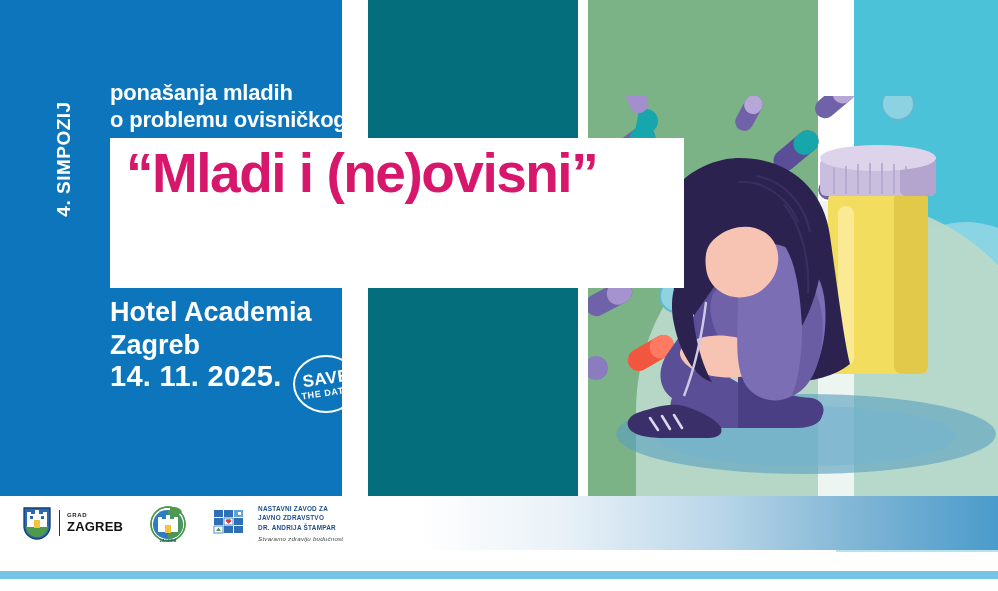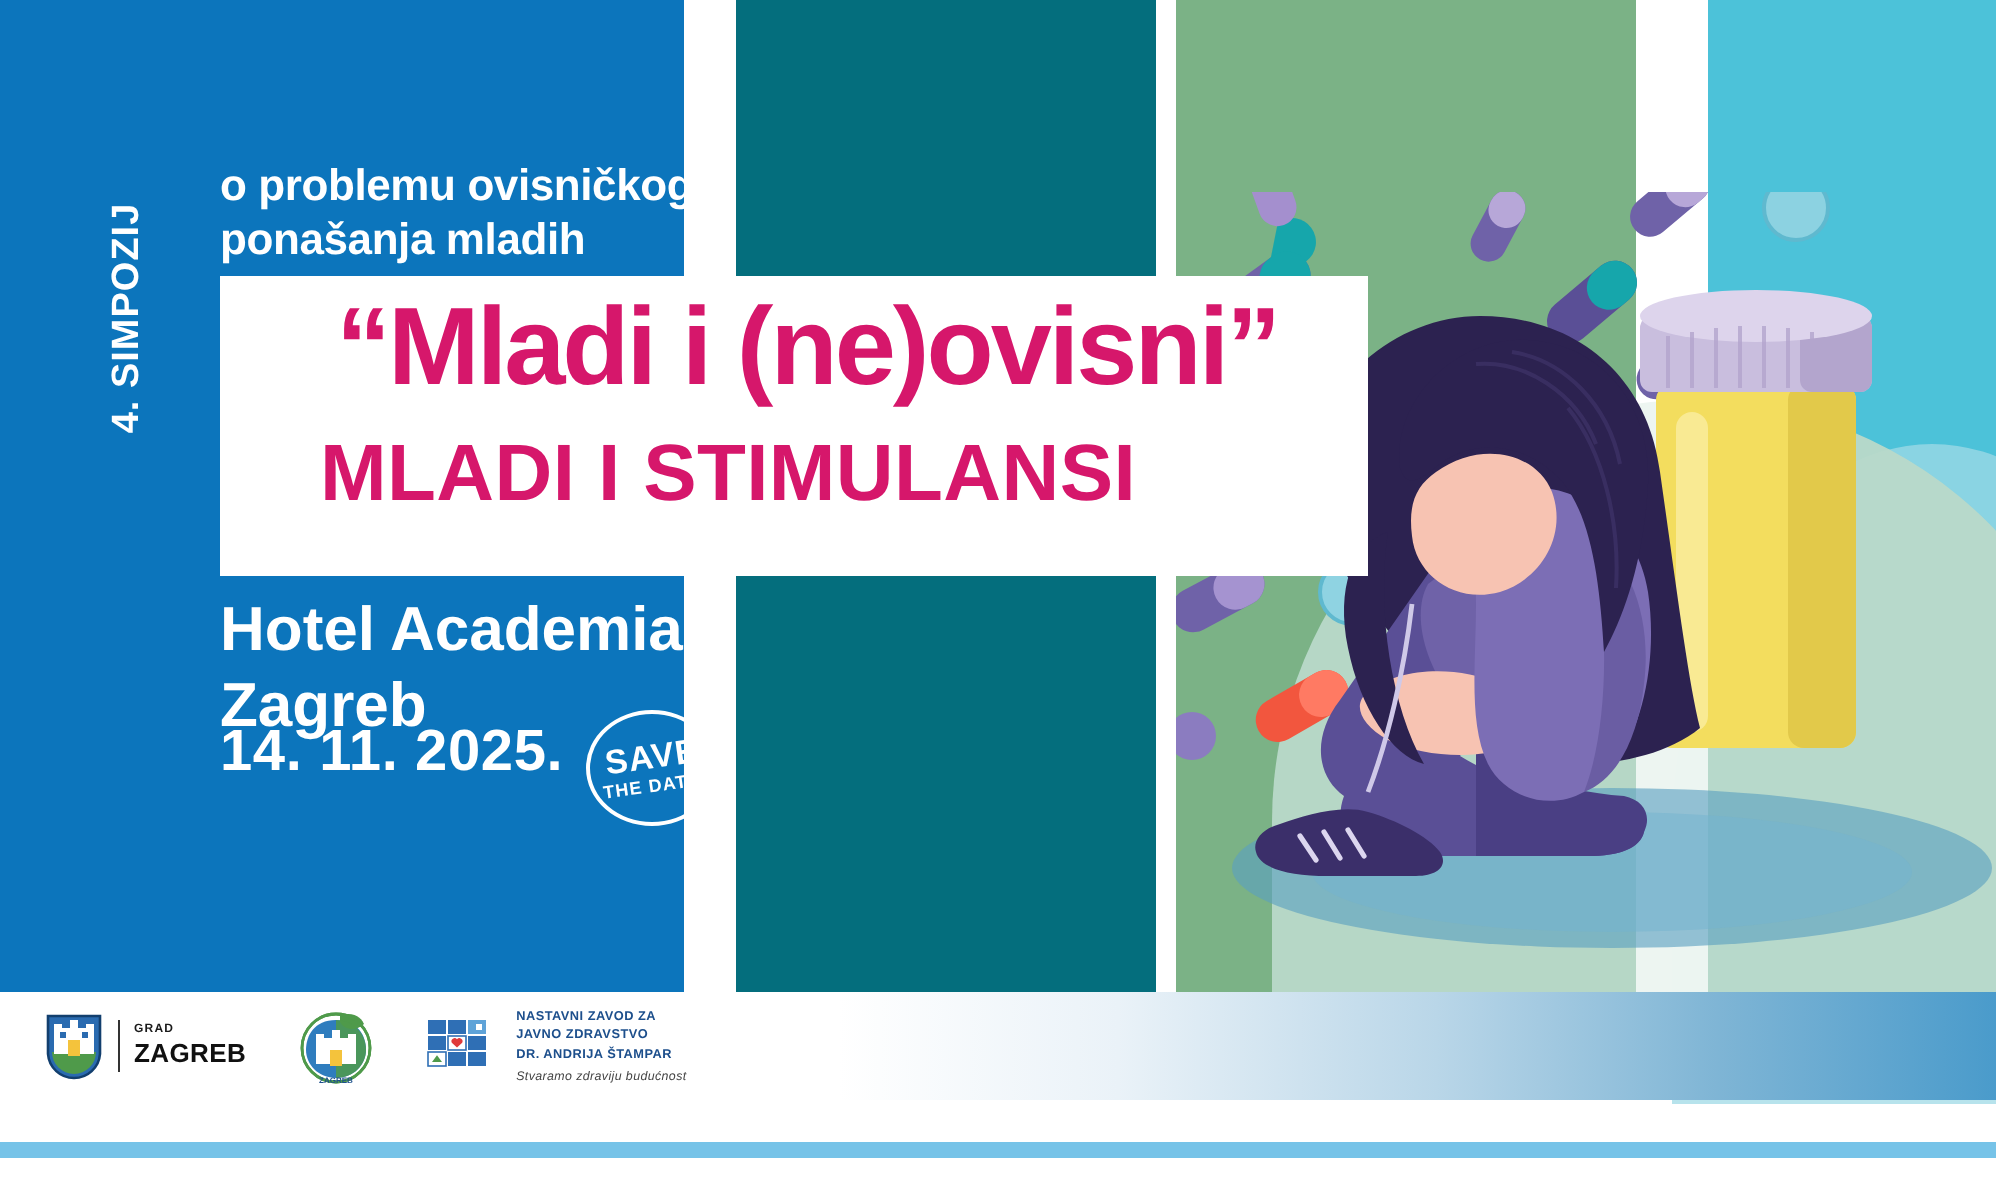--- a/index.html
+++ b/index.html
@@ -67,33 +67,32 @@
   .title-card {
     position:absolute; left:110px; top:138px;
     width:574px; height:150px;
     background:#ffffff;
   }
   .title-main {
     position:absolute; left:16px; top:8px;
     color:#d6176b; font-weight:bold;
     font-size:55px; line-height:1; letter-spacing:-1.5px;
     white-space:nowrap;
-    margin-left:42px;
   }
   .title-sub {
     position:absolute; left:50px; top:79px;
     color:#d6176b; font-weight:bold;
     font-size:40px; line-height:1; letter-spacing:.2px;
     white-space:nowrap;
   }
 
   
   .venue {
     position:absolute; left:110px; top:296px; width:340px;
-    color:#ffffff; font-size:31px; font-weight:bold; line-height:1.22;
+    color:#ffffff; font-size:27px; font-weight:bold; line-height:1.22;
   }
   .date {
     position:absolute; left:110px; top:360px;
     color:#ffffff; font-size:29px; font-weight:bold; letter-spacing:.3px;
   }
 
   
   .save-badge {
     position:absolute; left:293px; top:355px;
     width:66px; height:58px;
@@ -284,27 +283,26 @@
 
           <path d="M118 206 C114 240 106 274 96 300" stroke="#cfc9e8" stroke-width="2.4" fill="none"></path>
         </g>
       </g>
     </svg>
   </div>
 
   <div class="vertical-label">4. SIMPOZIJ</div>
 
   <div class="kicker">
+    <div>ponašanja mladih</div>
     <div>o problemu ovisničkog</div>
-    <div>ponašanja mladih</div>
   </div>
 
   <div class="title-card">
     <div class="title-main">“Mladi i (ne)ovisni”</div>
-    <div class="title-sub">MLADI I STIMULANSI</div>
   </div>
 
   <div class="venue">
     <div>Hotel Academia</div>
     <div>Zagreb</div>
   </div>
   <div class="date">14. 11. 2025.</div>
 
   <div class="save-badge">
     <div class="ring"></div>

